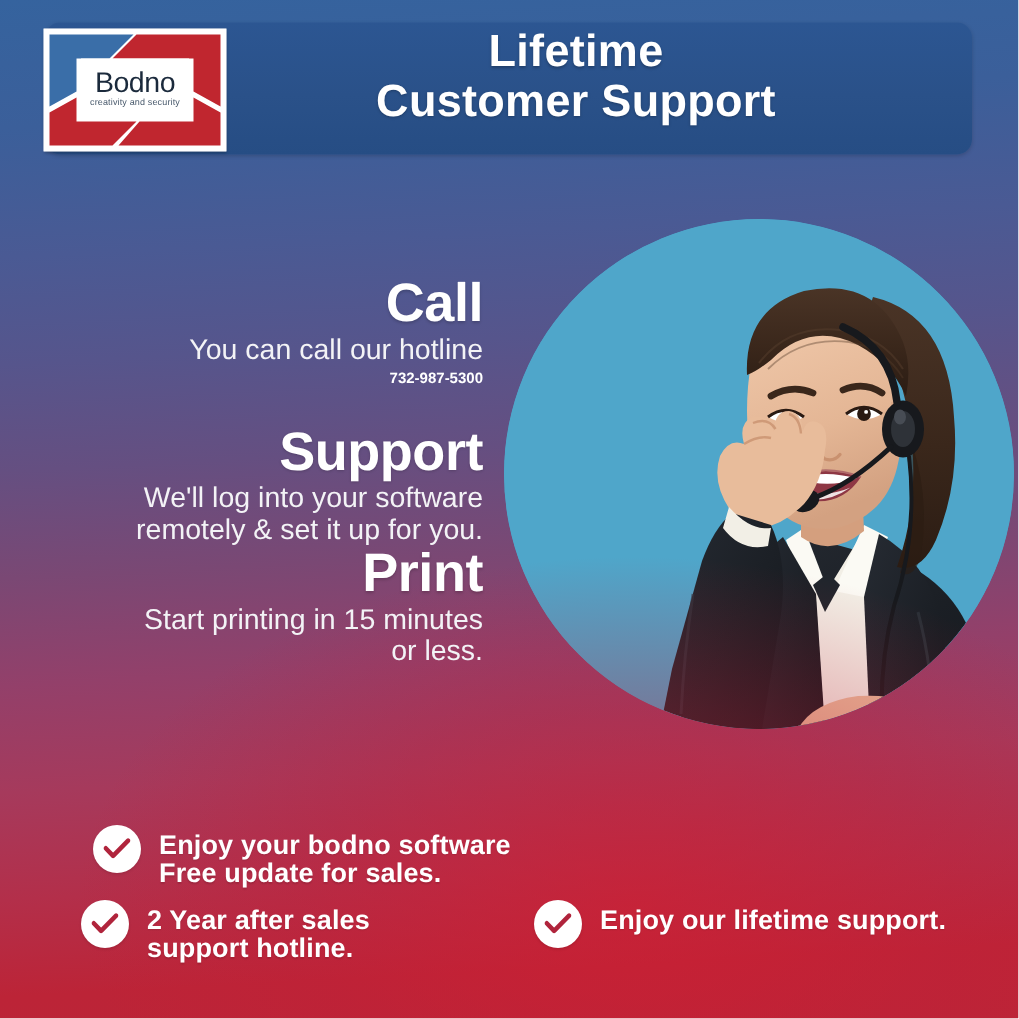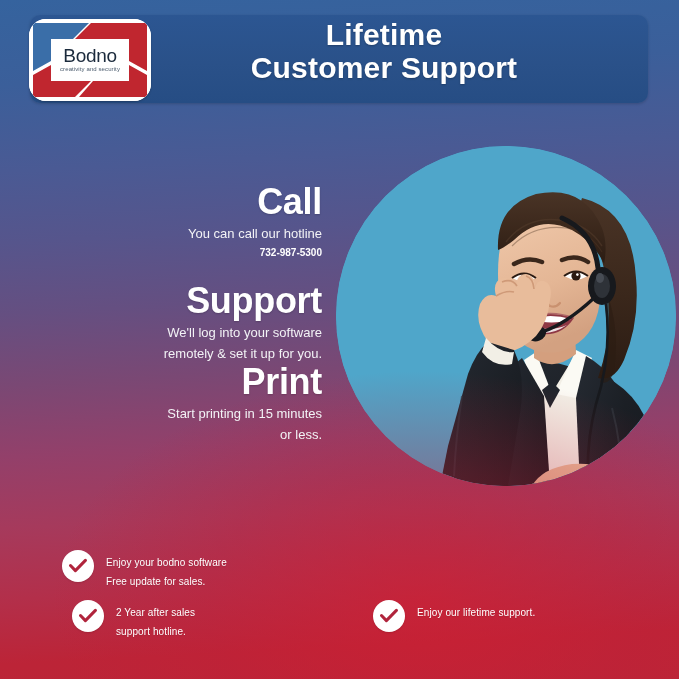--- a/index.html
+++ b/index.html
@@ -43,21 +43,21 @@
     text-align:center;color:#fff;
     font-size:30px;line-height:33px;font-weight:bold;
     letter-spacing:.2px;
     text-shadow:0 1px 2px rgba(0,0,0,.25);
   }
   #header-title .l2{display:block;}
 
   
   #logo{
     position:absolute;left:29px;top:19px;width:122px;height:82px;
-    background:#fff;border-radius:17px;
+    background:#fff;border-radius:0;
     box-shadow:0 1px 2px rgba(0,0,0,.25);
     overflow:hidden;
   }
   #logo .logo-svg{display:block;width:122px;height:82px;}
   #logo-wordmark{
     position:absolute;left:0;top:26px;width:122px;text-align:center;
     font-size:19px;font-weight:400;color:#1b2a3c;
     font-family:"Liberation Sans", sans-serif;
     letter-spacing:-.3px;
   }
@@ -76,49 +76,49 @@
   .agent-svg{position:absolute;left:0;top:0;width:340px;height:340px;}
 
   
   .text-block{position:absolute;right:357px;text-align:right;color:#fff;}
   .tb-head{
     font-size:36px;font-weight:bold;line-height:40px;
     letter-spacing:-.3px;
     text-shadow:0 1px 2px rgba(0,0,0,.18);
   }
   .tb-sub{
-    font-size:13px;line-height:19px;font-weight:400;
+    font-size:19px;line-height:19px;font-weight:400;
     margin-top:2px;color:#f3f3f6;
   }
   .tb-strong{font-size:10px;line-height:19px;font-weight:bold;color:#fff;}
 
   #block-call{top:182px;}
   #block-support{top:281px;}
   #block-print{top:362px;}
 
   
   #features{position:absolute;left:0;top:540px;width:679px;height:110px;}
   .feat{position:absolute;display:flex;align-items:flex-start;}
   .feat-icon{
     flex:0 0 auto;width:32px;height:32px;border-radius:50%;
     background:#fff;position:relative;margin-right:12px;
     box-shadow:0 1px 2px rgba(0,0,0,.12);
   }
   .feat-icon svg{position:absolute;left:7px;top:8px;}
   .feat-text{
-    color:#fff;font-size:10px;line-height:18.5px;font-weight:normal;
+    color:#fff;font-size:18px;line-height:18.5px;font-weight:bold;
     padding-top:4px;letter-spacing:.1px;
     text-shadow:0 1px 1px rgba(0,0,0,.12);
   }
   .feat-text span{display:block;}
 
   #feat-0{left:62px;top:10px;}
-  #feat-1{left:72px;top:60px;justify-content:flex-end;}
+  #feat-1{left:54px;top:60px;justify-content:flex-end;}
   #feat-2{left:356px;top:10px;}
-  #feat-3{left:373px;top:60px;}
+  #feat-3{left:356px;top:60px;}
 </style>
 </head>
 <body>
 
 <div id="poster">
 
   <div id="header-banner"></div>
 
   <div id="header-title">
     <span class="l1">Lifetime</span>

